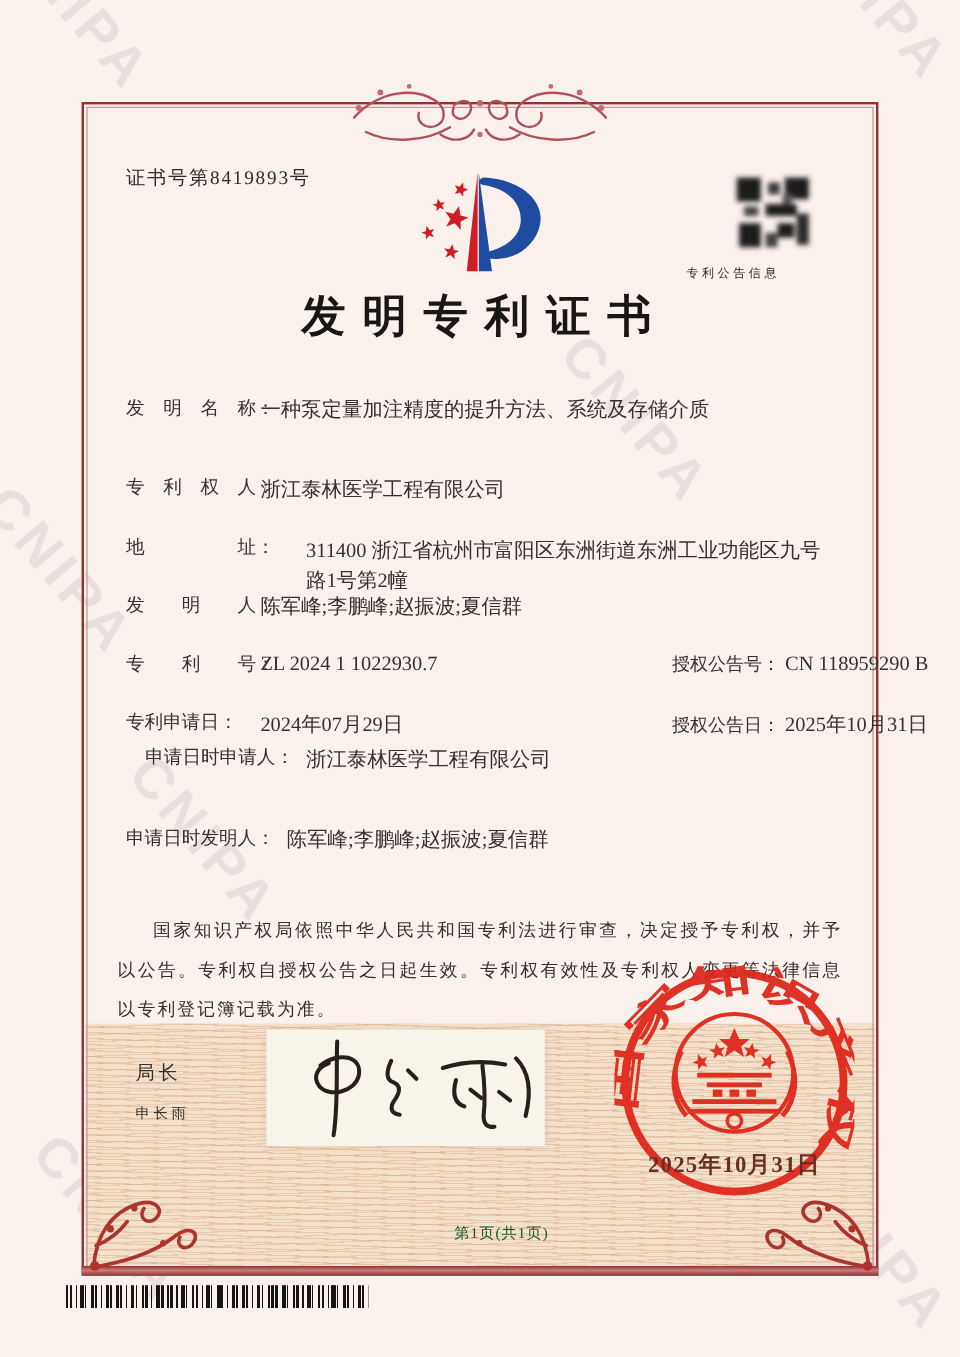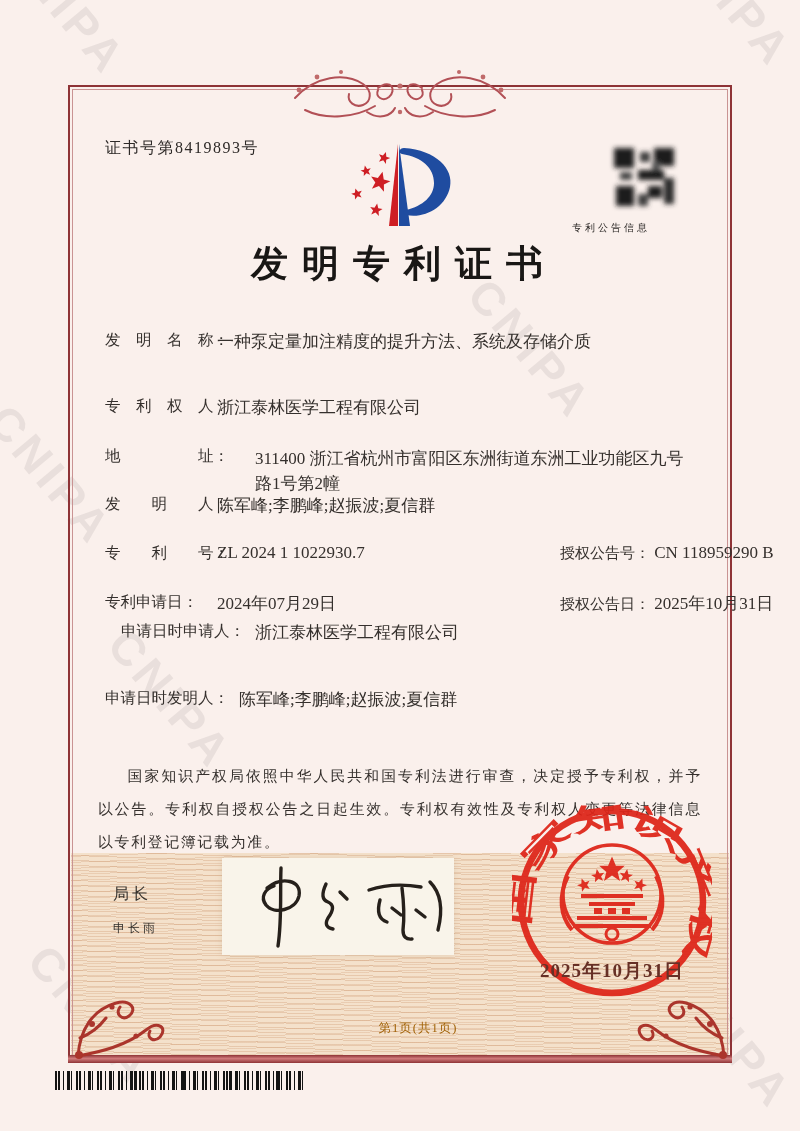--- a/index.html
+++ b/index.html
@@ -51,21 +51,21 @@
   .chief-title { position:absolute; left:113px; top:884px; font-size:16px;
                  font-family:"Liberation Sans","DejaVu Sans",sans-serif; color:#33302c; letter-spacing:3px; }
   .chief-name  { position:absolute; left:113px; top:920px; font-size:12px;
                  font-family:"Liberation Sans","DejaVu Sans",sans-serif; color:#33302c; letter-spacing:3px; }
   .sign-box { position:absolute; left:222px; top:858px; width:232px; height:97px;
               background:#f9f4ea; box-shadow:0 0 6px rgba(180,150,120,0.25); }
 
   .seal { position:absolute; left:512px; top:802px; width:200px; height:200px; opacity:0.93; }
 
   .page-info { position:absolute; left:0; top:1020px; width:800px; text-align:center;
-               font-size:12.5px; color:#a16207; letter-spacing:1px;padding-left:36px; }
+               font-size:12.5px; color:#14532d; letter-spacing:1px;padding-left:36px; }
 
   .barcode { position:absolute; left:55px; top:1071px; width:252px; height:19px;
              background-image:
                repeating-linear-gradient(90deg, transparent 0 33px, #141414 33px 35px, transparent 35px 47px),
                repeating-linear-gradient(90deg, #141414 0 2px, transparent 2px 3px, #141414 3px 5px,
                  transparent 5px 8px, #141414 8px 9px, transparent 9px 12px, #141414 12px 15px,
                  transparent 15px 16px, #141414 16px 17px, transparent 17px 21px); }
 
   .flourish-top { position:absolute; left:283px; top:56px; }
   .corner-bl { position:absolute; left:70px; top:976px; }

